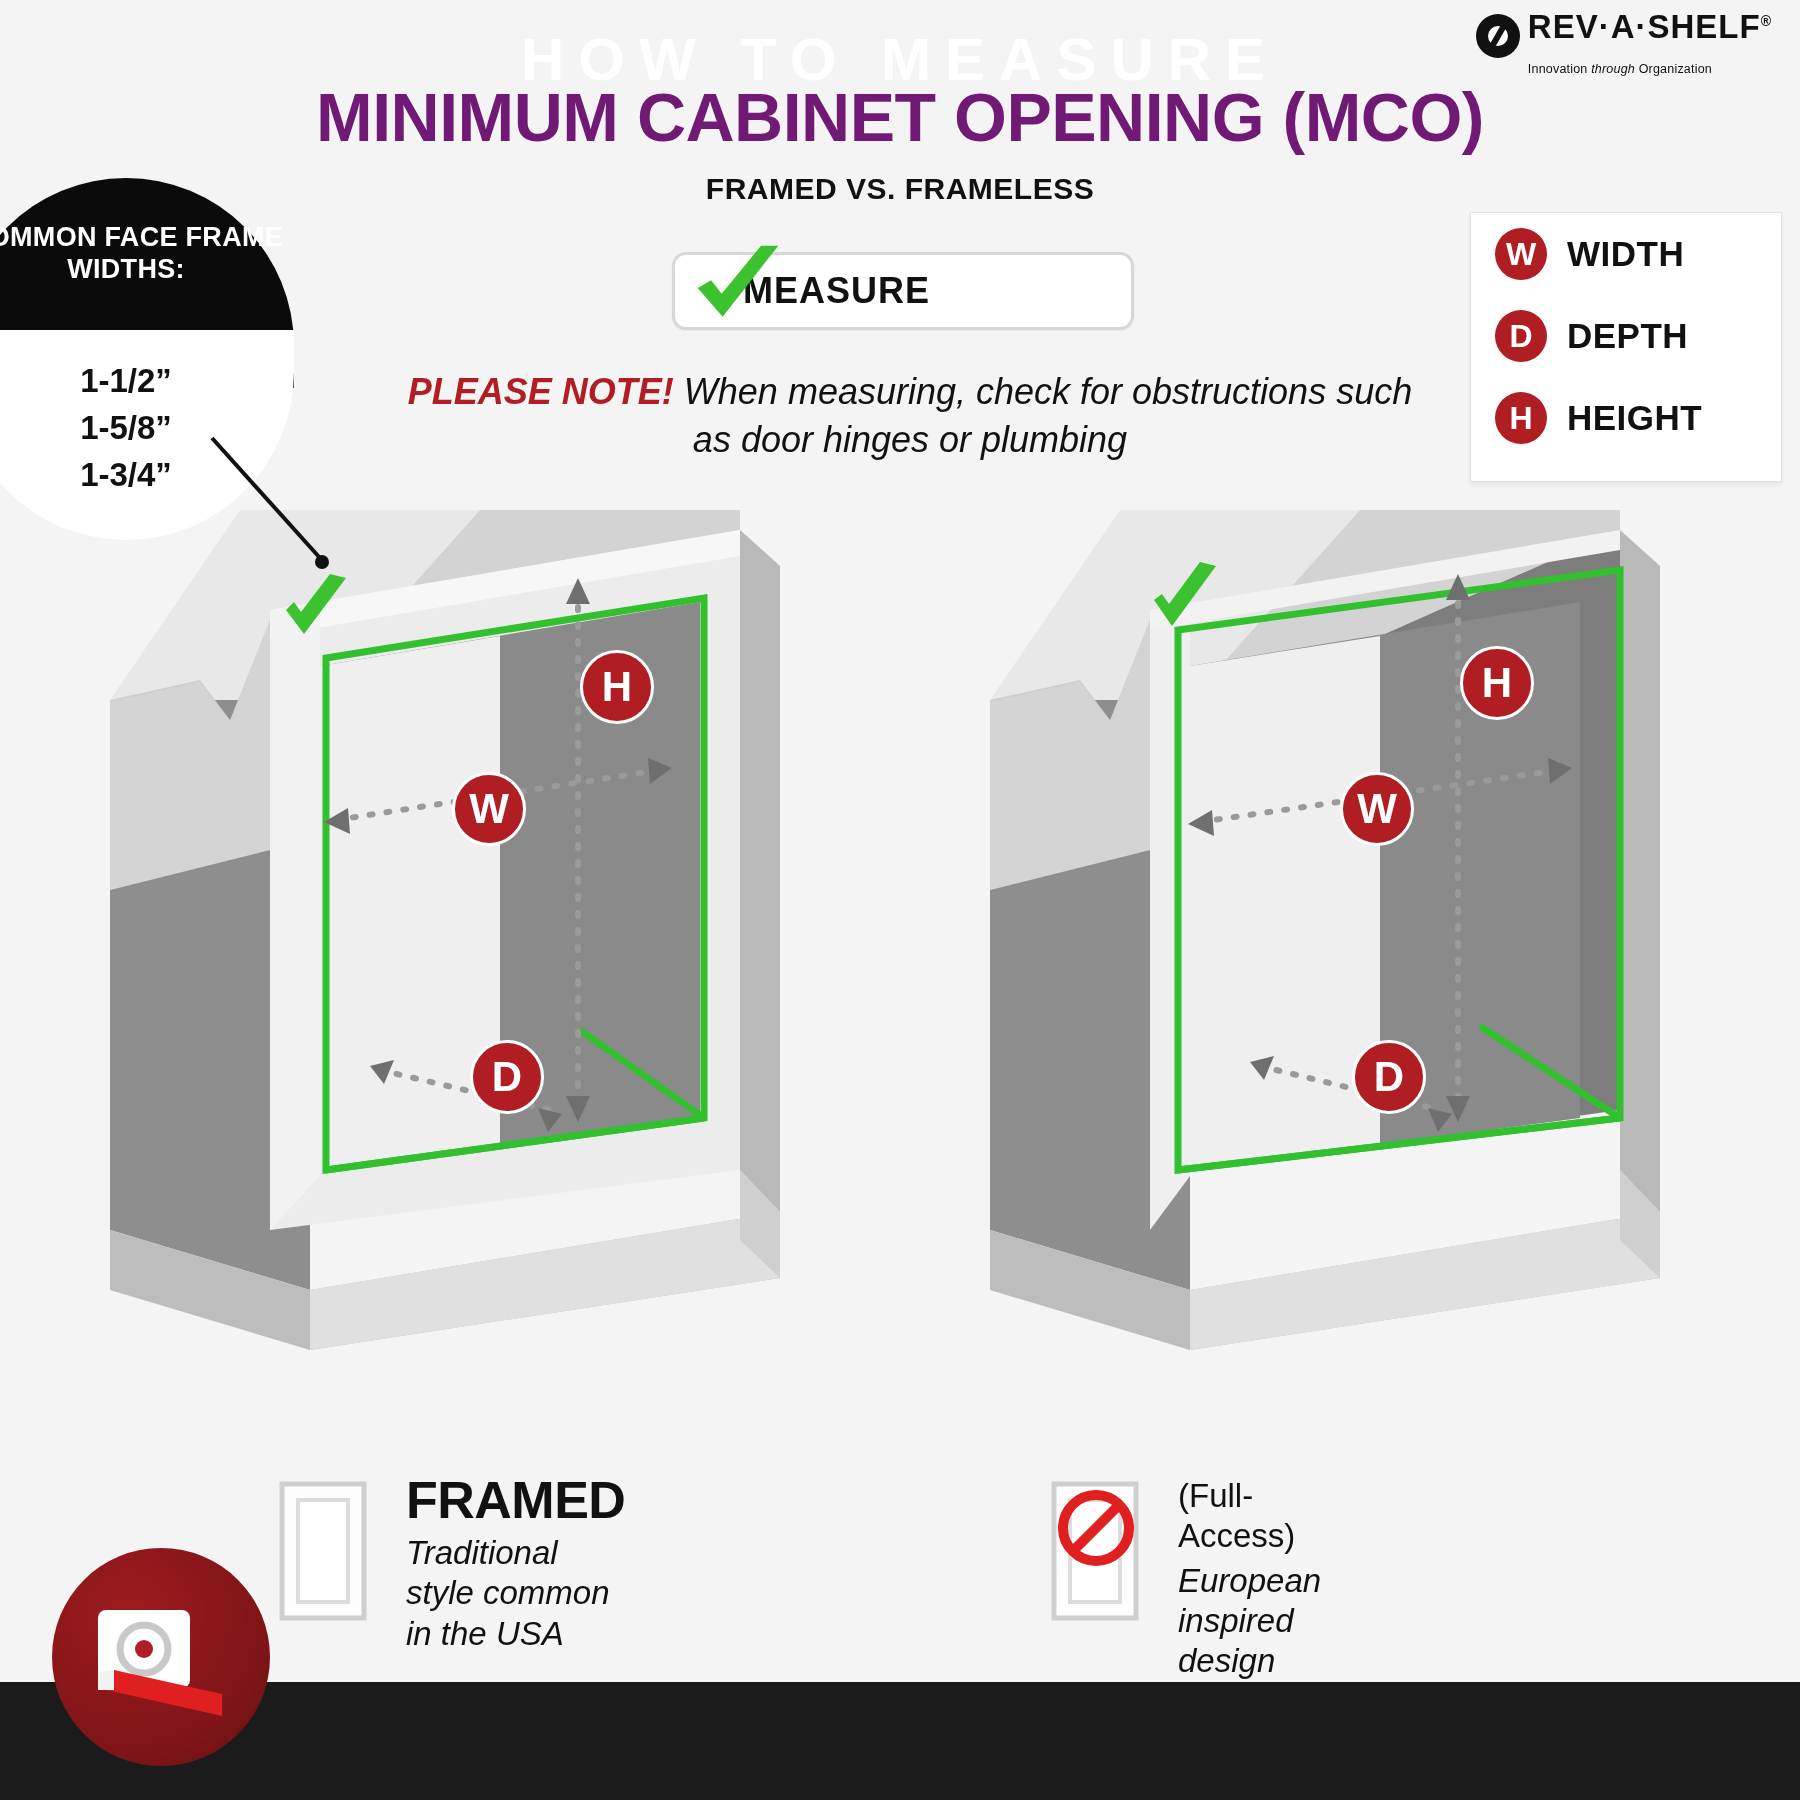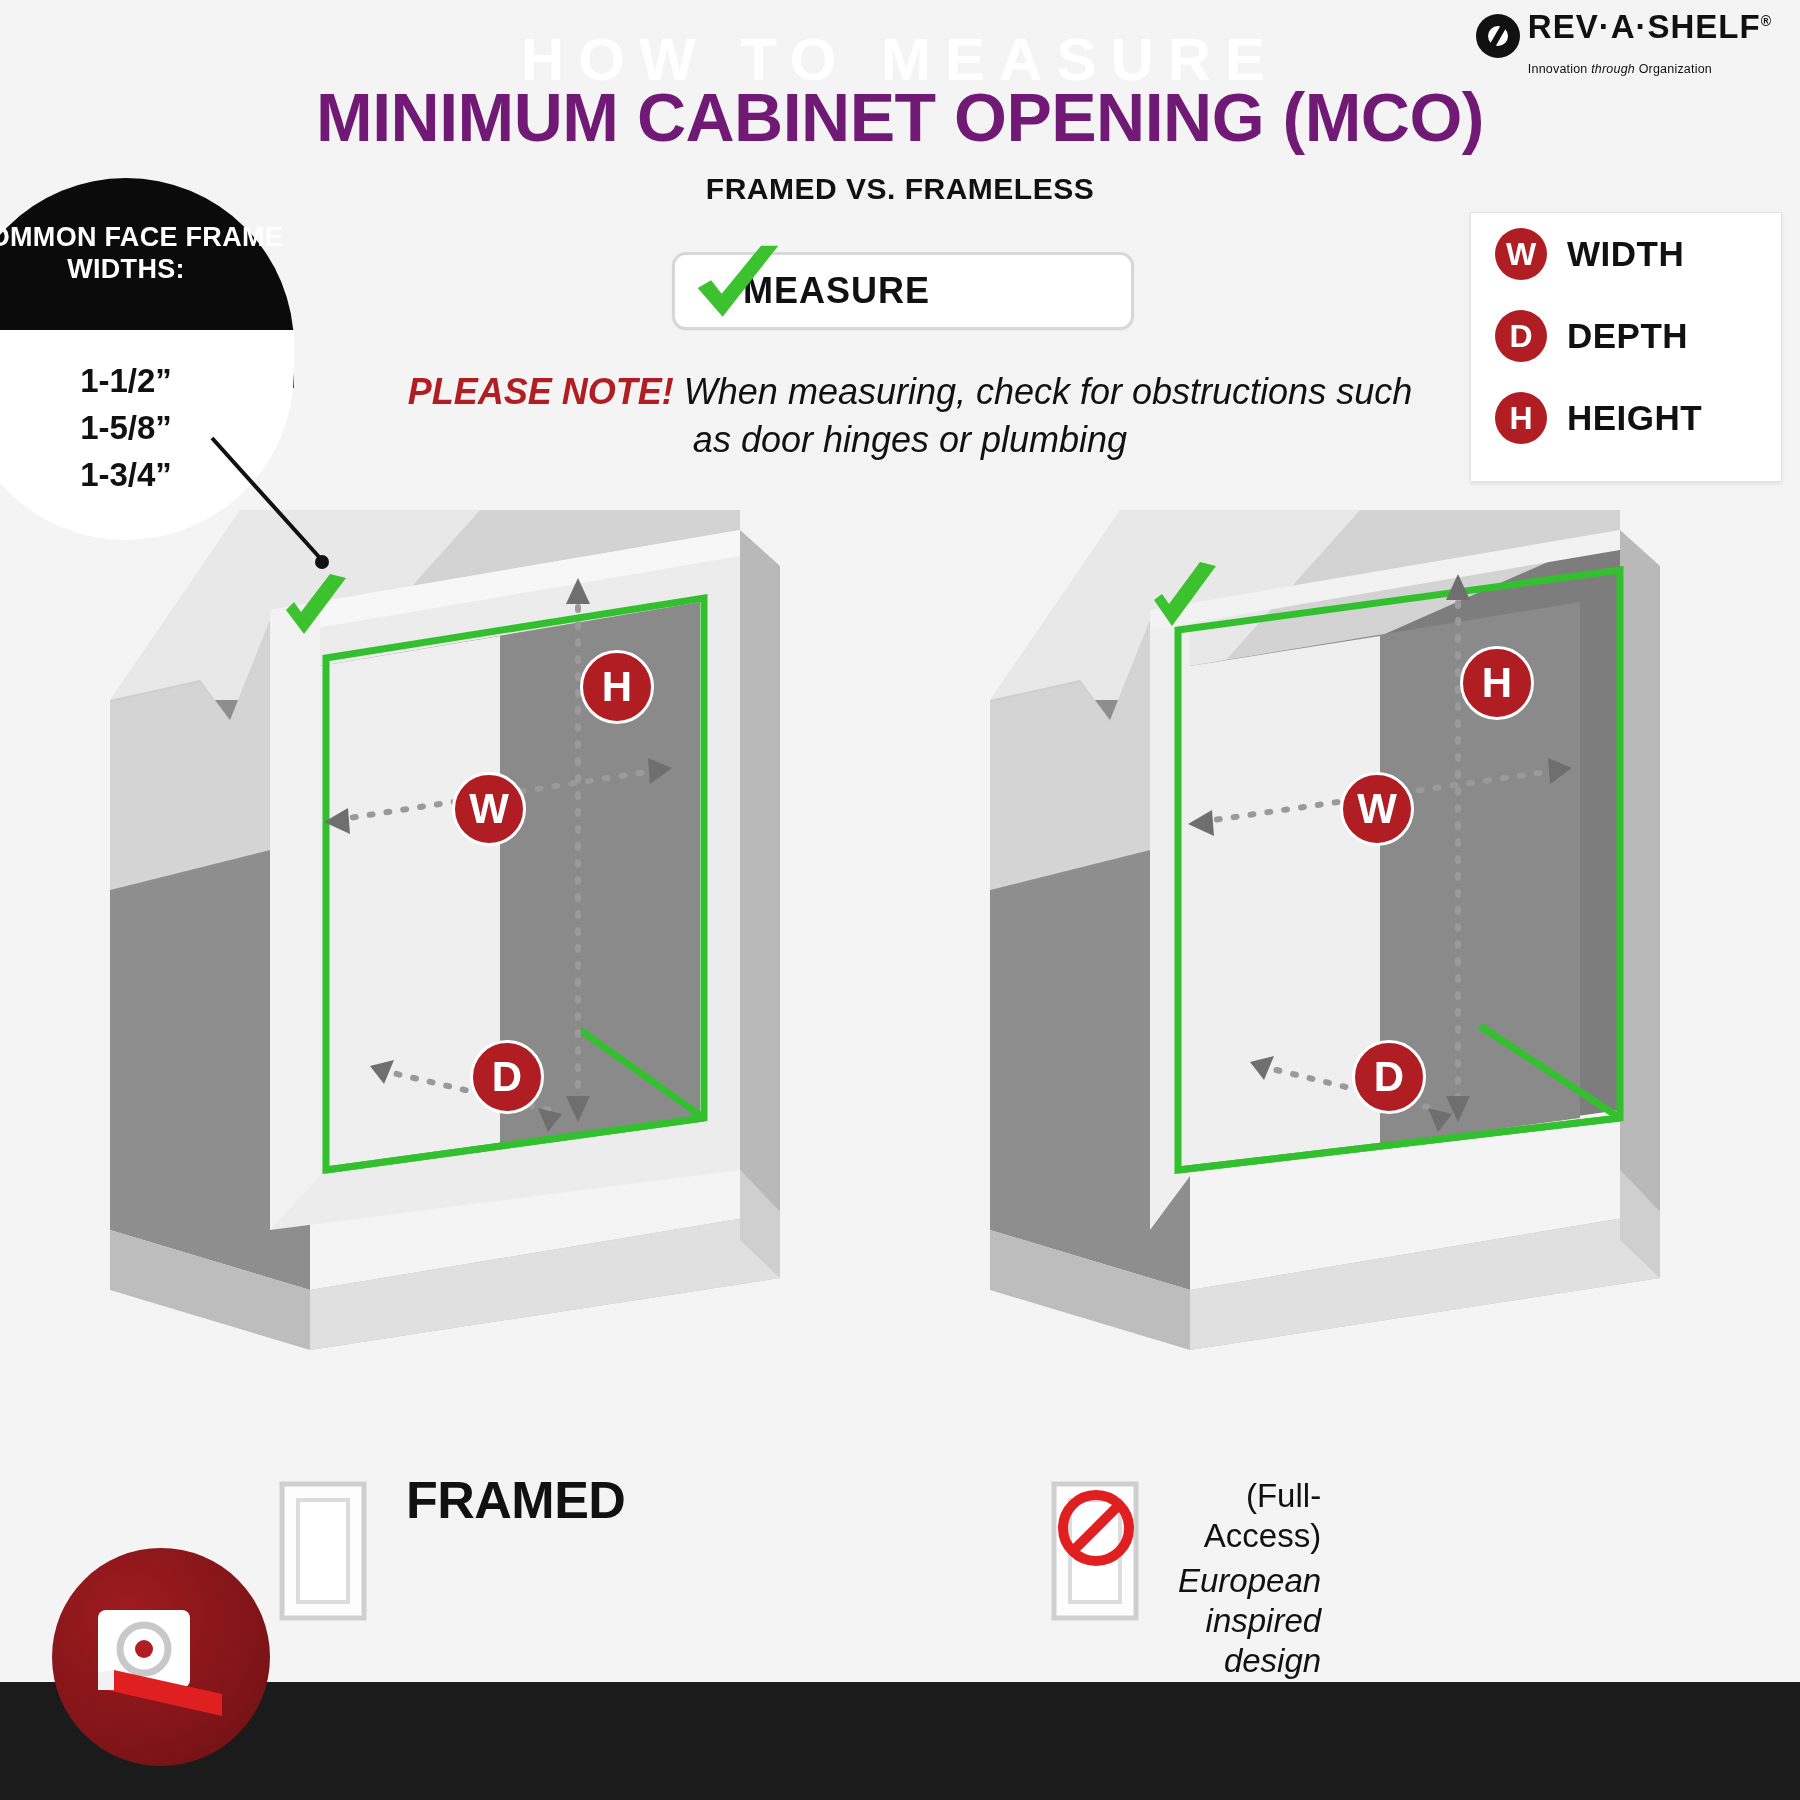--- a/index.html
+++ b/index.html
@@ -98,21 +98,21 @@
     position:absolute;width:68px;height:68px;border-radius:50%;background:#b01e24;color:#fff;
     display:flex;align-items:center;justify-content:center;font-size:42px;font-weight:bold;
     border:3px solid #fff;z-index:9;
   }
 
   
   .bl{position:absolute;top:1476px;}
   .bl.left{left:278px;}
   .bl.right{left:1050px;}
   .bl .ico{position:absolute;left:0;top:4px;width:90px;height:142px;}
-  .bl .txtwrap{position:absolute;left:128px;top:-4px;text-align:right;}
+  .bl .txtwrap{position:absolute;left:128px;top:-4px;}
   .bl h3{margin:0;font-size:52px;font-weight:bold;color:#111;letter-spacing:-0.5px;line-height:1.1;}
   .bl p{margin:4px 0 0 0;font-size:33px;color:#111;font-style:italic;line-height:1.22;}
 
   
   .footer{
     position:absolute;left:0;bottom:0;width:1800px;height:118px;background:#1b1b1b;
   }
   .footer-txt{
     position:absolute;left:0;top:0;width:1800px;height:118px;display:flex;align-items:center;
     justify-content:center;color:#fff;font-size:60px;font-weight:bold;letter-spacing:14px;
@@ -282,20 +282,21 @@
     <div class="mk" style="left:392px;top:570px;">D</div>
   </div>
 
   <div class="bl left">
     <svg class="ico" viewBox="0 0 90 142">
       <rect x="4" y="4" width="82" height="134" fill="#fdfdfd" stroke="#cfcfcf" stroke-width="5"></rect>
       <rect x="20" y="20" width="50" height="102" fill="#fff" stroke="#dcdcdc" stroke-width="4"></rect>
     </svg>
     <div class="txtwrap">
       <h3>FRAMED</h3>
+      <p>Traditional style common in the USA</p>
     </div>
   </div>
 
   <div class="bl right">
     <svg class="ico" viewBox="0 0 90 142">
       <rect x="4" y="4" width="82" height="134" fill="#fdfdfd" stroke="#cfcfcf" stroke-width="5"></rect>
       <rect x="20" y="20" width="50" height="102" fill="#fff" stroke="#dcdcdc" stroke-width="4"></rect>
       <circle cx="46" cy="48" r="33" fill="none" stroke="#e02020" stroke-width="10"></circle>
       <line x1="24" y1="70" x2="68" y2="26" stroke="#e02020" stroke-width="10"></line>
     </svg>

